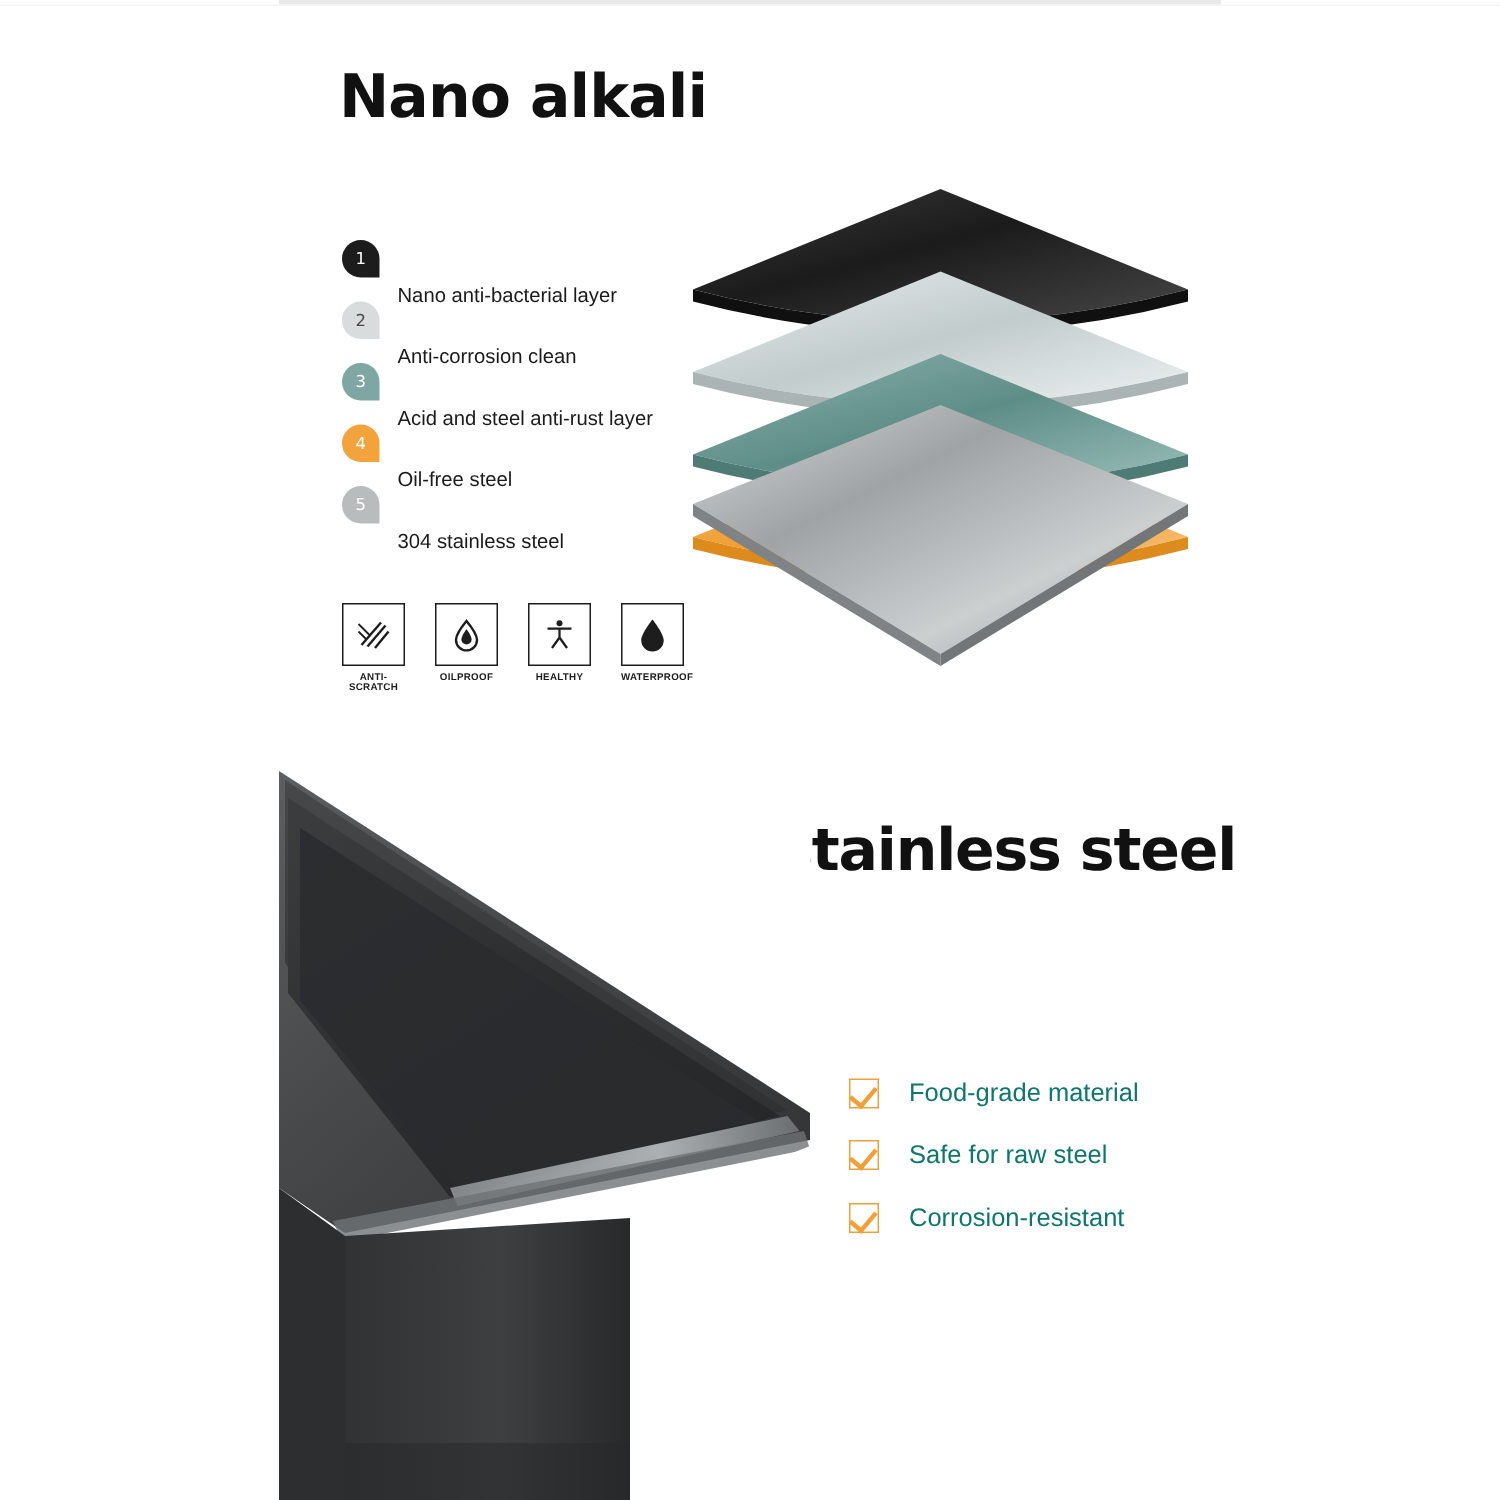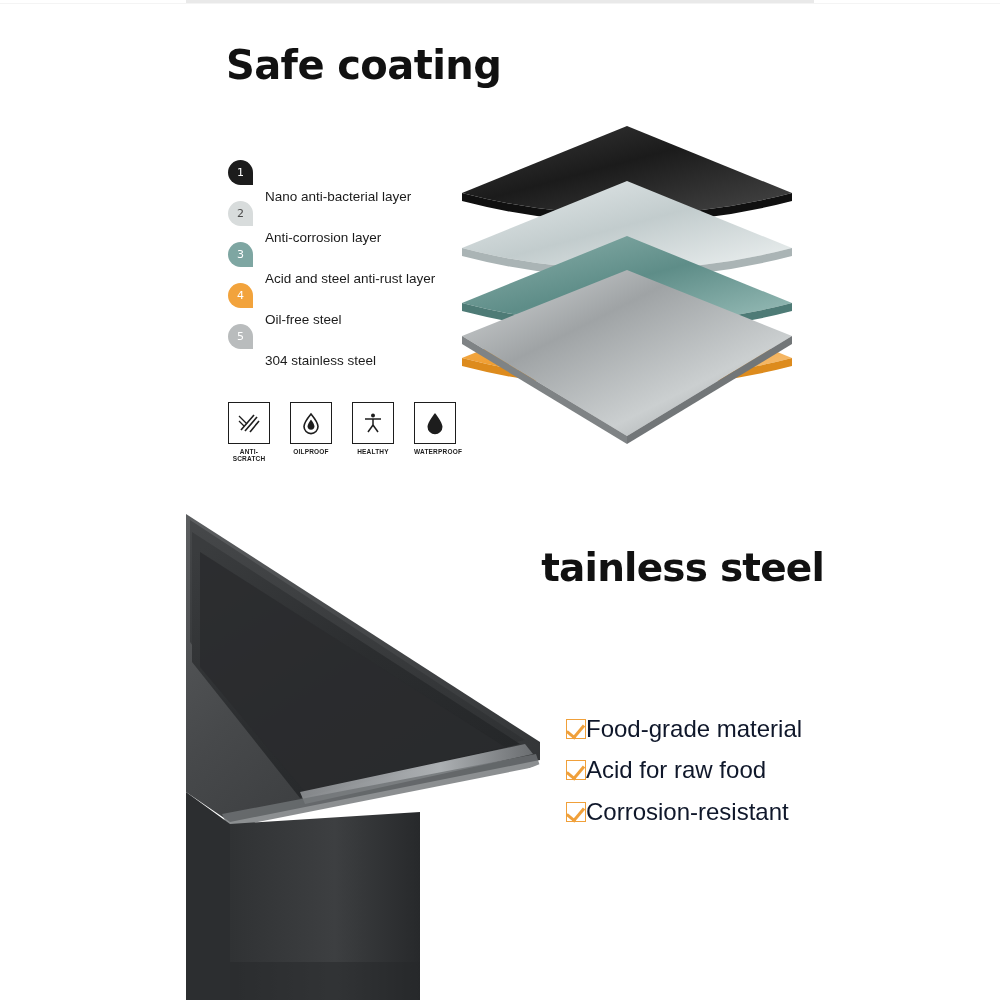--- a/index.html
+++ b/index.html
@@ -171,23 +171,23 @@
     position: absolute;
     left: 3px;
     top: 1px;
     width: 8px;
     height: 14px;
     border-right: 3px solid #f0a03a;
     border-bottom: 3px solid #f0a03a;
     transform: rotate(40deg);
   }
   .check-label {
-    margin-left: 0;
-    font-size: 24px;
-    color: #0f172a;
+    margin-left: 20px;
+    font-size: 17px;
+    color: #0f766e;
     white-space: nowrap;
     font-family: "Liberation Sans", sans-serif;
   }
 
   
   .sink-wrap {
     position: absolute;
     left: 0;
     top: 492px;
     width: 540px;
@@ -196,34 +196,34 @@
   }
 </style>
 </head>
 <body>
 
 <div class="page">
 
   <div class="top-rule"></div>
   <div class="top-rule-2"></div>
 
-  <div class="s1-title">Safe coating</div>
+  <div class="s1-title">Nano alkali</div>
 
   <div class="legend">
     <div class="legend-row">
       <div class="legend-badge dark">
         <span>1</span>
       </div>
       <div class="legend-label">Nano anti-bacterial layer</div>
     </div>
     <div class="legend-row">
       <div class="legend-badge light">
         <span>2</span>
       </div>
-      <div class="legend-label">Anti-corrosion layer</div>
+      <div class="legend-label">Anti-corrosion clean</div>
     </div>
     <div class="legend-row">
       <div class="legend-badge teal">
         <span>3</span>
       </div>
       <div class="legend-label">Acid and steel anti-rust layer</div>
     </div>
     <div class="legend-row">
       <div class="legend-badge orange">
         <span>4</span>
@@ -402,21 +402,21 @@
     </svg>
   </div>
 
   <div class="checklist">
     <div class="check-row">
       <div class="check-box"></div>
       <div class="check-label">Food-grade material</div>
     </div>
     <div class="check-row">
       <div class="check-box"></div>
-      <div class="check-label">Acid for raw food</div>
+      <div class="check-label">Safe for raw steel</div>
     </div>
     <div class="check-row">
       <div class="check-box"></div>
       <div class="check-label">Corrosion-resistant</div>
     </div>
   </div>
 
 </div>
 
 </body></html>

